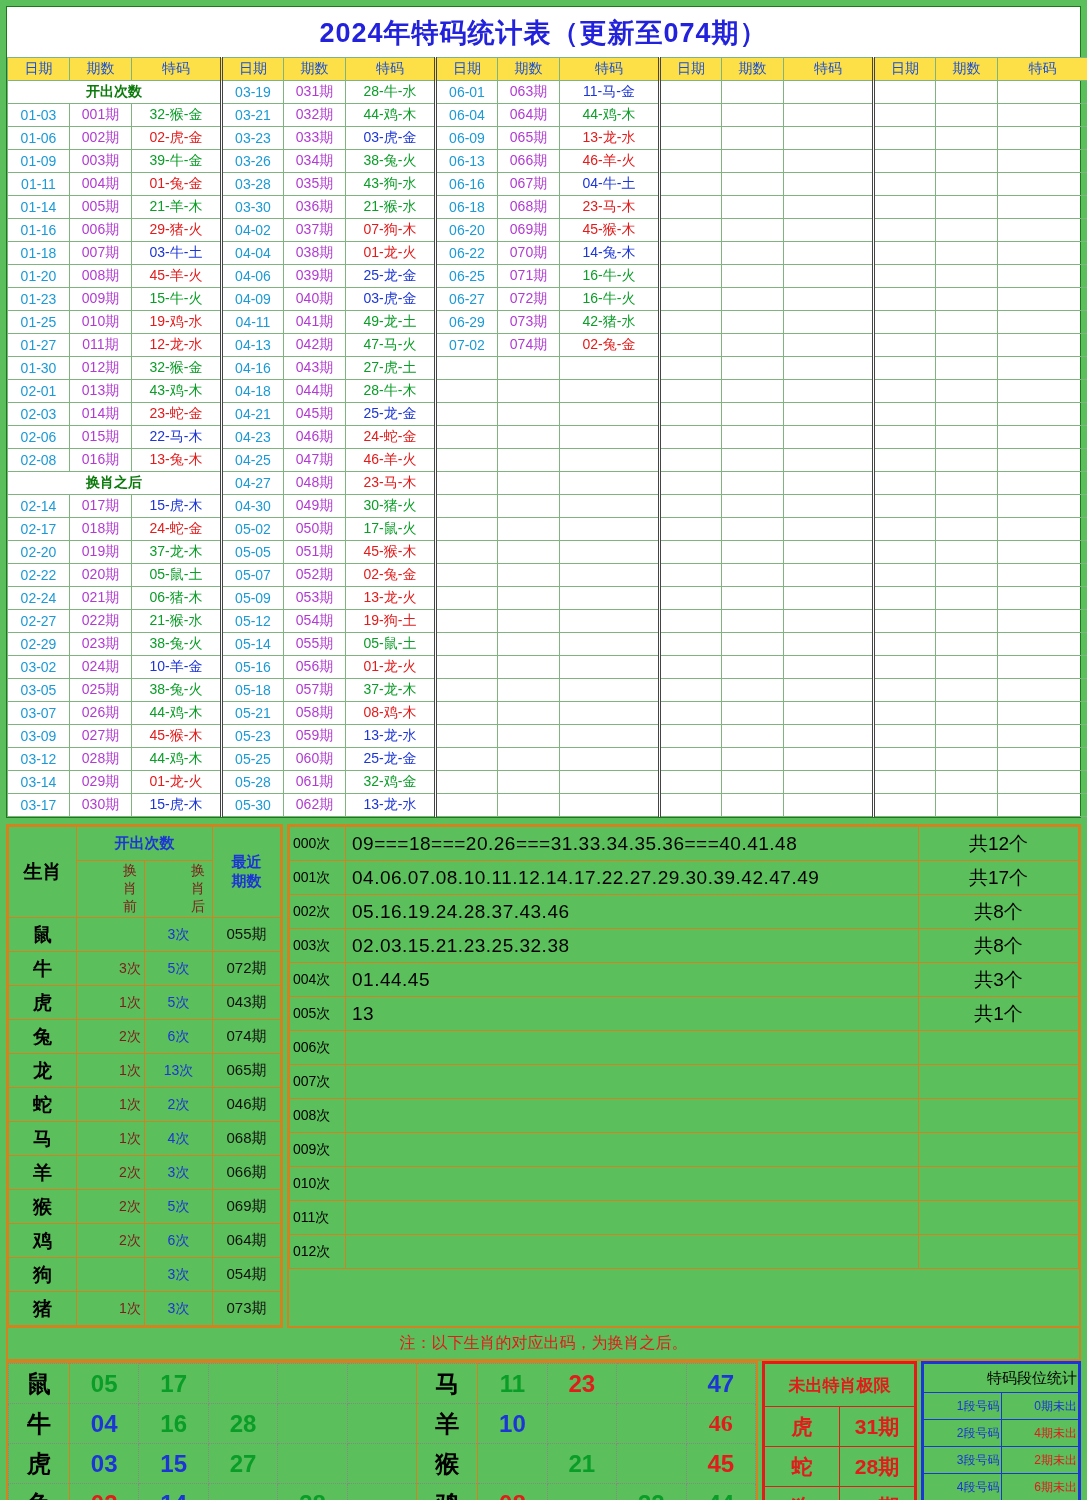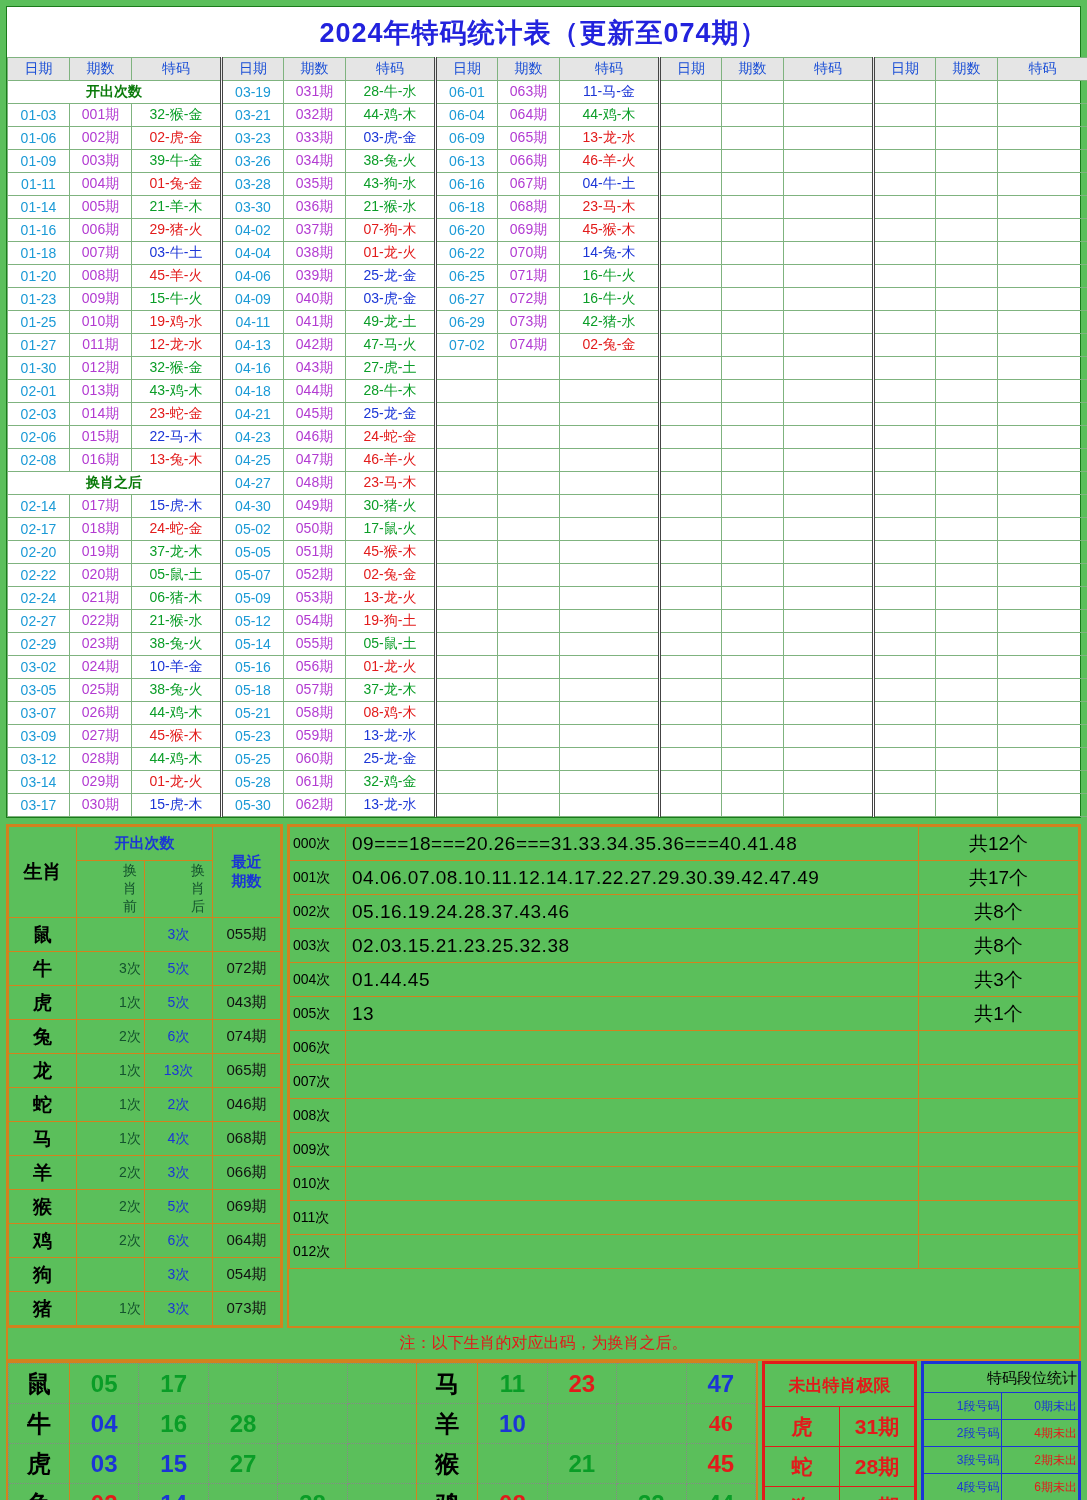--- a/index.html
+++ b/index.html
@@ -3,36 +3,36 @@
 <meta charset="utf-8">
 <style>
   html,body{margin:0;padding:0;}
   body{width:1087px;height:1500px;background:#5bbf5b;font-family:"Liberation Sans","DejaVu Sans",sans-serif;}
   .page{position:relative;width:1087px;height:1500px;background:#5bbf5b;box-sizing:border-box;padding:6px;}
   .sheet{background:#ffffff;border:1px solid #1a7a1a;width:1075px;box-sizing:border-box;}
   .title{text-align:center;color:#2222dd;font-size:27px;font-weight:bold;padding:8px 0 6px 0;letter-spacing:1px;}
   table{border-collapse:collapse;}
   .maintbl{width:1073px;table-layout:fixed;}
   .maintbl td,.maintbl th{border:1px solid #7fb37f;font-size:14px;text-align:center;height:22px;padding:0;}
-  .hdr{font-weight:normal;color:#1b4fd6;background:#e5e5e5;font-size:15px;}
+  .hdr{font-weight:normal;color:#1b4fd6;background:#fde047;font-size:15px;}
   .colsep{border-left:3px double #444 !important;}
   .date{color:#1b9ad6;font-size:14px;}
   .issue{color:#b23ad1;font-size:14px;}
   .code{font-size:15px;}
   .sec{font-weight:bold;color:#0a7a0a;font-size:15px;}
   .green{color:#0a9d27;}
   .red{color:#e21b1b;}
   .blue{color:#1b35d6;}
   .bottomwrap{margin-top:6px;display:flex;gap:4px;}
   .zx{border:2px solid #d2821e;width:277px;box-sizing:border-box;}
   .zx table{width:100%;table-layout:fixed;}
   .zx td{border:1px solid #d2821e;font-size:15px;text-align:center;height:31px;}
   .zx .h1{color:#1b35d6;font-weight:bold;font-size:15px;}
   .zx .sx{font-size:19px;font-weight:bold;color:#000;}
-  .zx .n1{color:#14532d;font-size:14px;padding-left:40px;}
+  .zx .n1{color:#7f1d1d;font-size:14px;padding-left:40px;}
   .zx .n2{color:#1b35d6;font-size:14px;}
   .zx .qs{color:#111;font-size:15px;}
   .cnt{border:2px solid #d2821e;flex:1;box-sizing:border-box;}
   .cnt table{width:100%;table-layout:fixed;}
   .cnt td{border:1px solid #d2821e;height:31px;font-size:14px;}
   .cnt .lbl{width:50px;text-align:left;padding-left:3px;font-size:14px;}
   .cnt .nums{text-align:left;padding-left:6px;font-size:19px;letter-spacing:0.5px;}
   .cnt .tot{width:135px;text-align:center;font-size:19px;}
   .note{border:2px solid #d2821e;border-top:none;text-align:center;color:#e21b1b;font-size:16px;padding:5px 0;}
   .lower{display:flex;gap:4px;margin-top:0px;}

